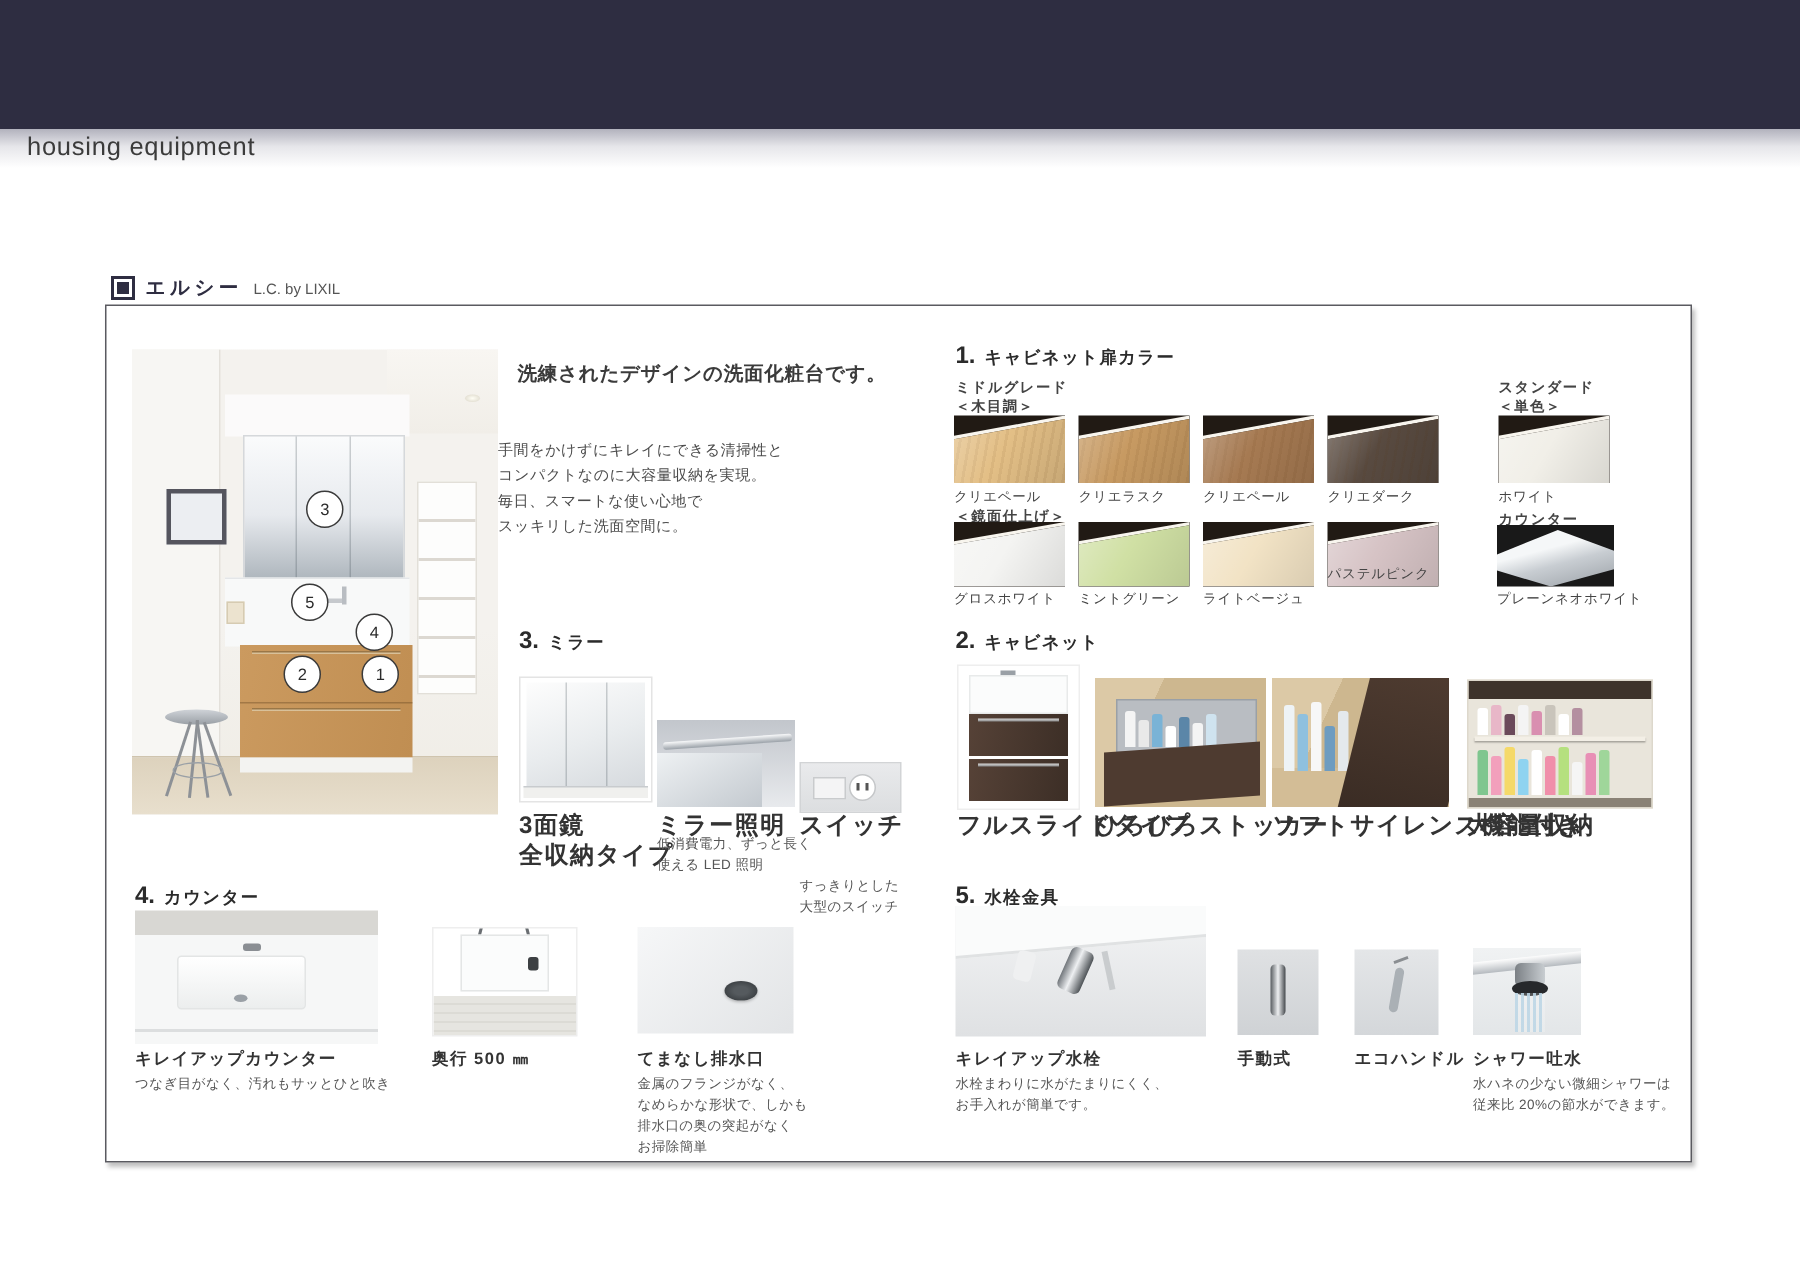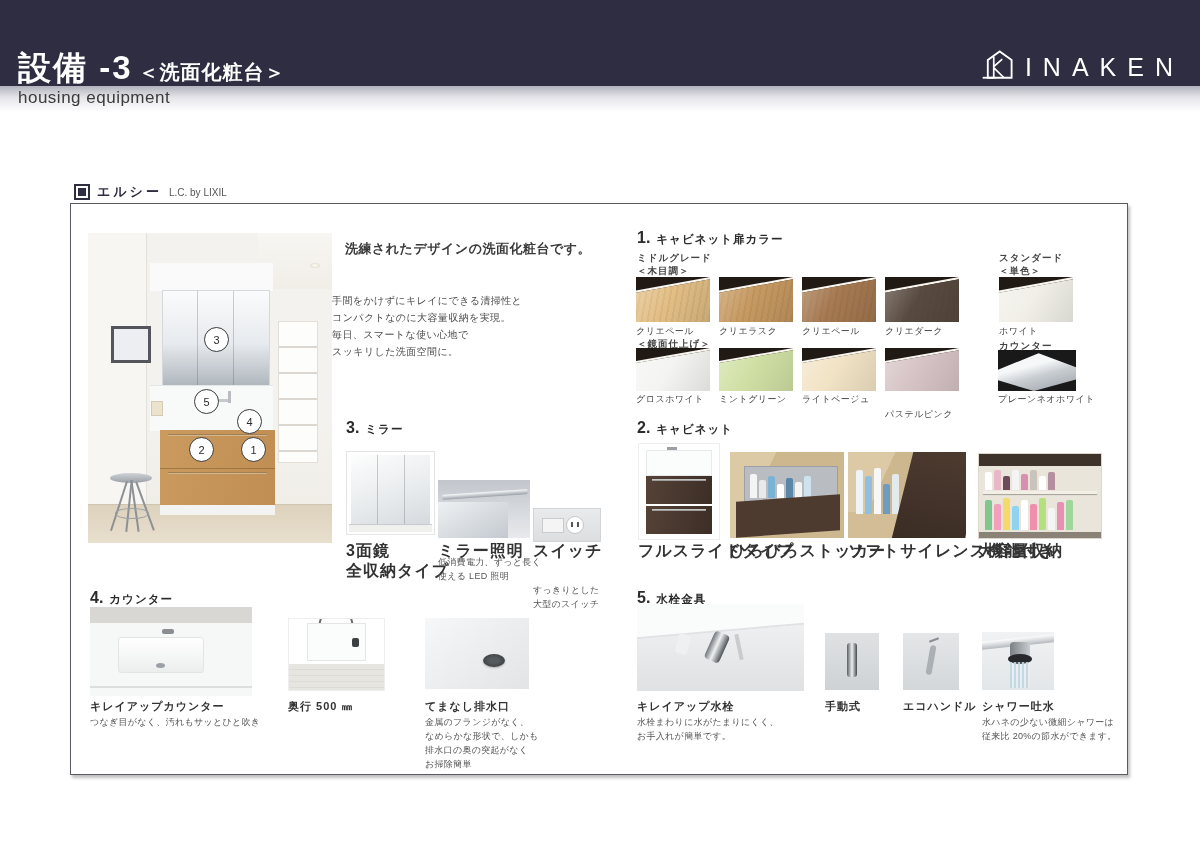--- a/index.html
+++ b/index.html
@@ -189,34 +189,20 @@
         background:#26282b;}
   .img-shower .water{position:absolute;left:28px;top:30px;width:20px;height:26px;
         background:repeating-linear-gradient(90deg,rgba(190,215,230,.9) 0 2px,rgba(255,255,255,.2) 2px 4px);}
 </style>
 </head>
 <body>
 
 <div class="page">
 
   <div class="abs topbar"></div>
-  <div class="abs jp-title">
-    <span class="big">設備 -3</span>
-    <span class="sub">＜洗面化粧台＞</span>
-  </div>
-  <div class="abs logo">
-    <span>
-      <svg width="34" height="34" viewBox="0 0 40 40">
-        <path d="M8 35 L8 14 L22 4 L36 14 L36 35 Z" fill="none" stroke="#fff" stroke-width="2.2"></path>
-        <path d="M15 10 L15 35 M15 22 L25 13 M15 23 L27 35" fill="none" stroke="#fff" stroke-width="2"></path>
-        <path d="M2 35 L16 35" stroke="#fff" stroke-width="2.2"></path>
-      </svg>
-    </span>
-    <span class="brand">INAKEN</span>
-  </div>
   <div class="abs subbar"></div>
   <div class="abs housing">housing equipment</div>
 
   <div class="abs ptitle">
     <span class="sq"></span>
     <span class="nm">エルシー</span>
     <span class="lx">L.C. by LIXIL</span>
   </div>
   <div class="abs frame"></div>
 
@@ -323,21 +309,21 @@
     <div class="edge"></div>
       <div class="face" style="background: rgb(242, 227, 197);"></div>
   </div>
   <div class="abs chip" style="left:885px;top:348px;width:74px;height:43px;">
     <div class="edge"></div>
       <div class="face" style="background: rgb(214, 195, 197);"></div>
   </div>
   <div class="abs lbl-s" style="left:636px;top:393px;">グロスホワイト</div>
   <div class="abs lbl-s" style="left:719px;top:393px;">ミントグリーン</div>
   <div class="abs lbl-s" style="left:802px;top:393px;">ライトベージュ</div>
-  <div class="abs lbl-s" style="left:885px;top:408px;">パステルピンク</div>
+  <div class="abs lbl-s" style="left:885px;top:376px;">パステルピンク</div>
 
   <div class="abs grade" style="left:999px;top:340px;">カウンター</div>
   <div class="abs chip-counter" style="left:998px;top:350px;width:78px;height:41px;">
     <div class="slab"></div>
   </div>
   <div class="abs lbl-s" style="left:998px;top:393px;">プレーンネオホワイト</div>
 
   <div class="abs sec-head" style="left:346px;top:419px;">
     <span class="sec-no">3.</span>
     <span class="sec-title">ミラー</span>

